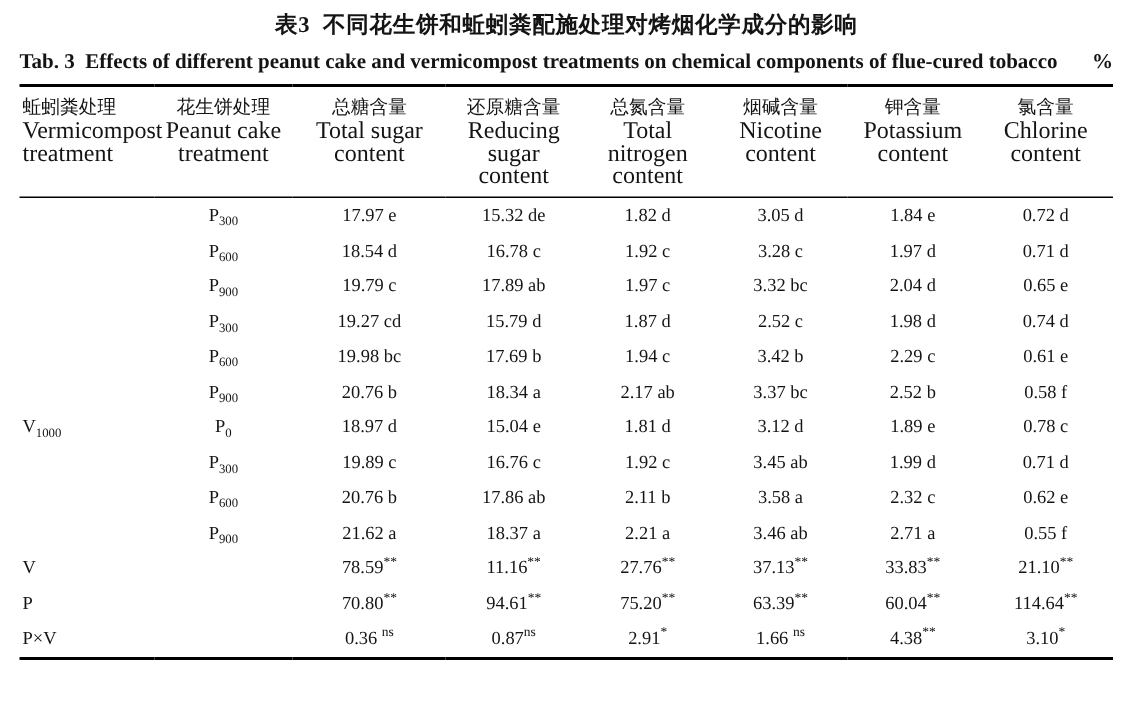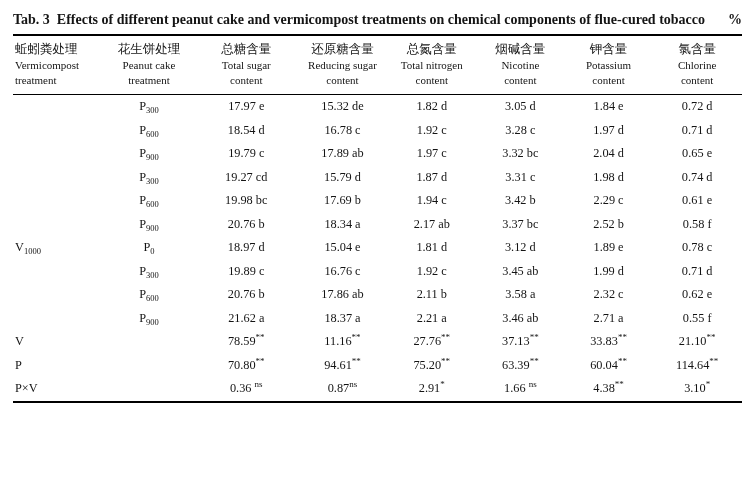--- a/index.html
+++ b/index.html
@@ -22,35 +22,36 @@
     width:100%;border-collapse:collapse;table-layout:fixed;margin-top:5px;
     border-top:2px solid #000;border-bottom:2px solid #000;
   }
   thead tr{border-bottom:1.5px solid #000;}
   th{
     font-weight:normal;vertical-align:top;text-align:center;
     padding:5px 0 6px 0;
   }
   th.left,td.left{text-align:left;padding-left:2px;}
   .h-cn{font-size:12.5px;line-height:17px;}
-  .h-en{font-size:11px;line-height:15px;}
+  .h-en{font-size:16px;line-height:15px;}
   td{
     height:23.5px;padding:0;font-size:12.3px;text-align:center;
     vertical-align:middle;line-height:23.5px;white-space:pre;
   }
   sub{font-size:8.5px;vertical-align:-3px;line-height:0;}
   sup{font-size:9px;vertical-align:5px;line-height:0;}
   col.c1{width:12.3%;} col.c2{width:12.7%;} col.c3{width:14.0%;}
   col.c4{width:12.4%;} col.c5{width:12.1%;} col.c6{width:12.2%;}
   col.c7{width:12.0%;} col.c8{width:12.3%;}
 </style>
 </head>
 <body>
 
 <div class="page">
+  <div class="title-cn">表3  不同花生饼和蚯蚓粪配施处理对烤烟化学成分的影响</div>
   <div class="title-en-row">
     <span>Tab. 3  Effects of different peanut cake and vermicompost treatments on chemical components of flue-cured tobacco</span>
     <span>%</span>
   </div>
 
   <table>
     <colgroup>
       <col class="c1">
         <col class="c2">
         <col class="c3">
@@ -134,21 +135,21 @@
           <td>3.32 bc</td>
           <td>2.04 d</td>
           <td>0.65 e</td>
         </tr>
         <tr>
           <td class="left"></td>
           <td>P<sub>300</sub></td>
           <td>19.27 cd</td>
           <td>15.79 d</td>
           <td>1.87 d</td>
-          <td>3.31 c</td>
+          <td>2.52 c</td>
           <td>1.98 d</td>
           <td>0.74 d</td>
         </tr>
         <tr>
           <td class="left"></td>
           <td>P<sub>600</sub></td>
           <td>19.98 bc</td>
           <td>17.69 b</td>
           <td>1.94 c</td>
           <td>3.42 b</td>

